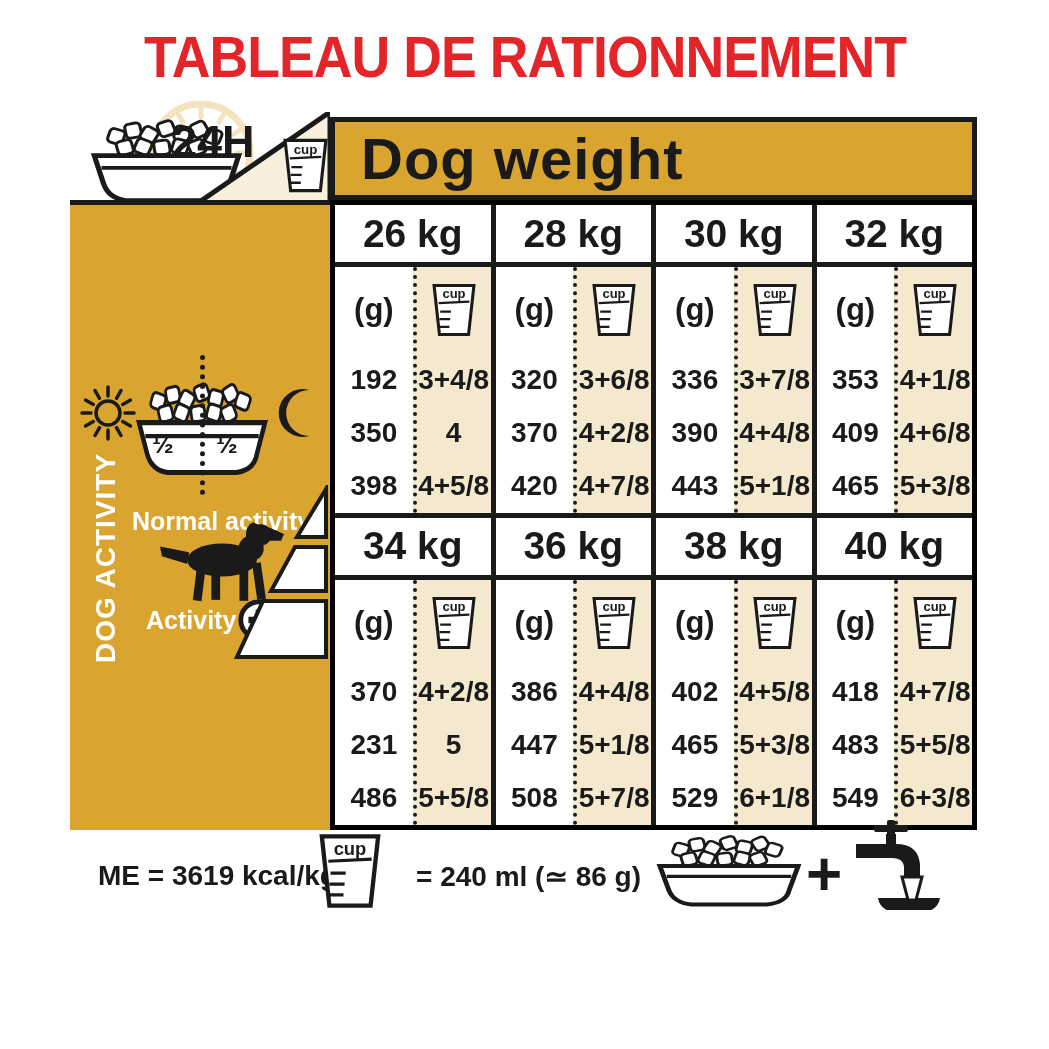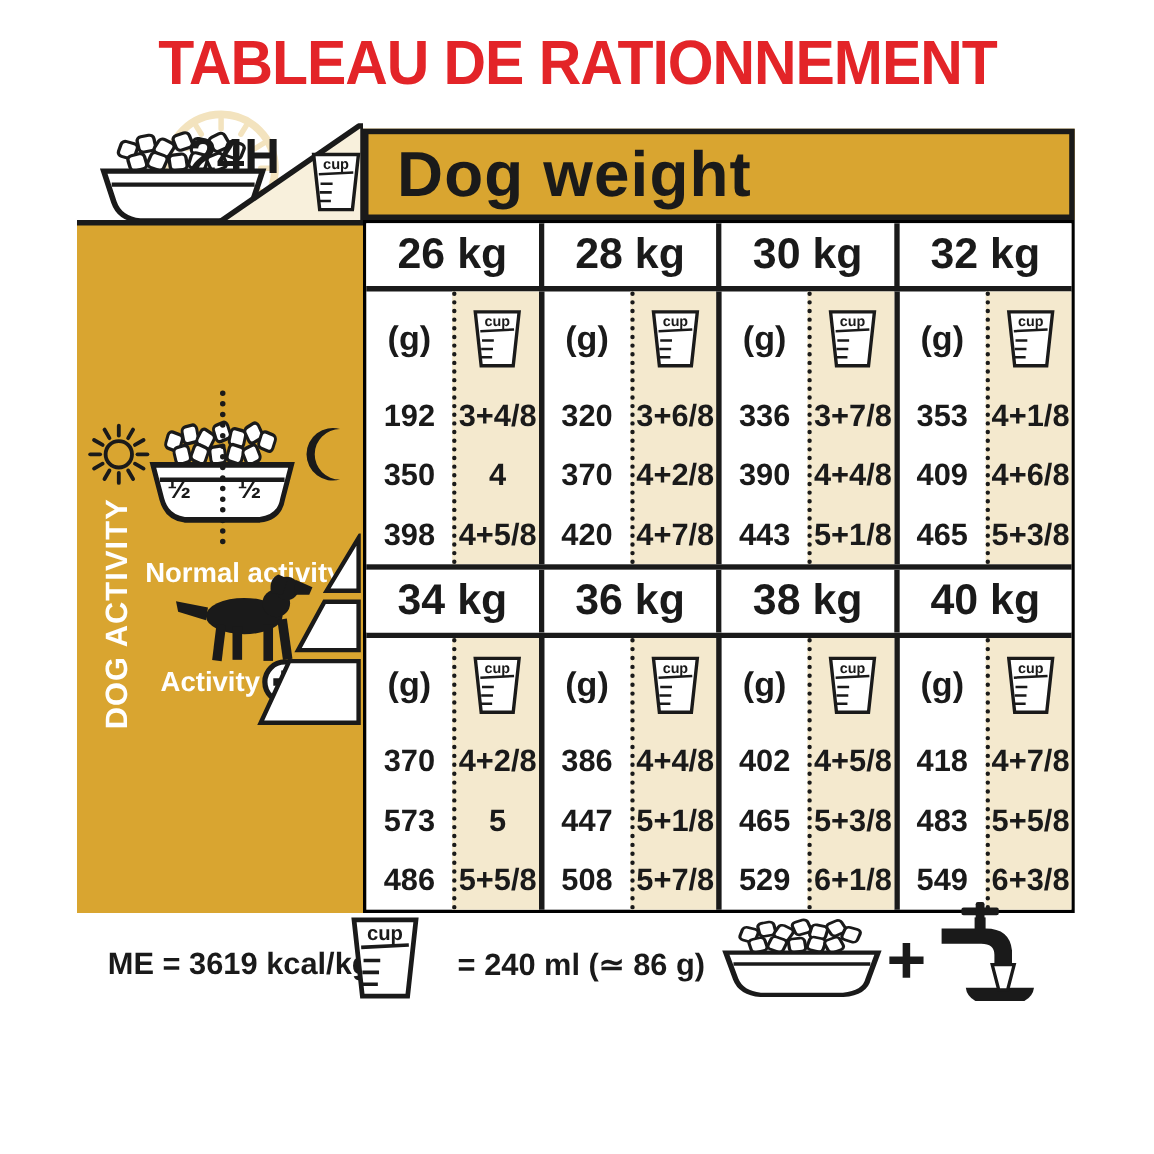--- a/index.html
+++ b/index.html
@@ -34,21 +34,21 @@
   .vlabel{position:absolute;left:20px;top:458px;transform:rotate(-90deg);transform-origin:0 0;
           white-space:nowrap;font-size:28px;font-weight:bold;color:#fff;letter-spacing:1px;}
   .normal-label{position:absolute;left:62px;top:302px;font-size:25px;font-weight:bold;color:#fff;}
   .dog{position:absolute;left:90px;top:314px;}
   .activity-label{position:absolute;left:76px;top:392px;display:flex;align-items:center;gap:0;
                   font-size:25px;font-weight:bold;color:#fff;}
   .tri{position:absolute;left:163px;top:280px;}
 
   
   .rtable{position:absolute;left:330px;top:200px;width:647px;height:630px;background:#fff;
-          border:3px solid #000000;box-sizing:border-box;display:flex;flex-direction:column;}
+          border:5px solid #000000;box-sizing:border-box;display:flex;flex-direction:column;}
   .group{flex:1;display:flex;flex-direction:column;min-height:0;}
   .group.g2{border-top:5px solid #1a1a1a;}
   .whead{display:flex;height:57px;flex:none;border-bottom:5px solid #1a1a1a;}
   .wcell{flex:1;display:flex;align-items:center;justify-content:center;font-size:39px;
          font-weight:bold;border-right:5px solid #1a1a1a;background:#fff;}
   .wcell:last-child{border-right:none;}
   .gbody{flex:1;display:flex;min-height:0;}
   .gcol{flex:1;display:flex;border-right:5px solid #1a1a1a;min-width:0;}
   .gcol:last-child{border-right:none;}
   .half{width:50%;display:flex;flex-direction:column;box-sizing:border-box;}
@@ -298,21 +298,21 @@
         <div class="wcell">36 kg</div>
         <div class="wcell">38 kg</div>
         <div class="wcell">40 kg</div>
       </div>
       <div class="gbody">
 
         <div class="gcol">
           <div class="half">
             <div class="icell glabel">(g)</div>
             <div class="vcell">370</div>
-            <div class="vcell">573</div>
+            <div class="vcell">231</div>
             <div class="vcell">486</div>
           </div>
           <div class="half cupcol">
             <div class="icell">
                 <svg width="46" height="56" viewBox="0 0 60 72">
                   <use href="#ic-cup"></use>
                 </svg>
               </div>
             <div class="vcell">4+2/8</div>
             <div class="vcell">5</div>

